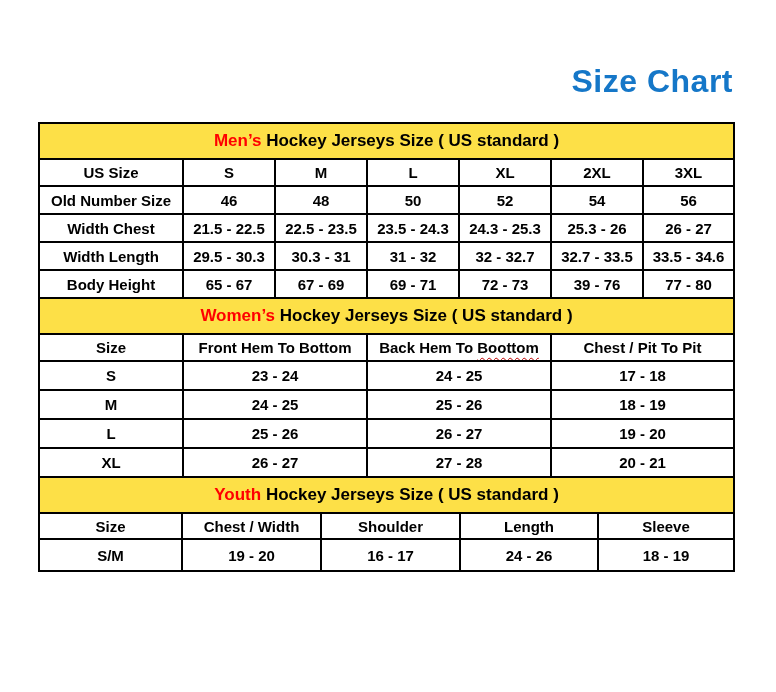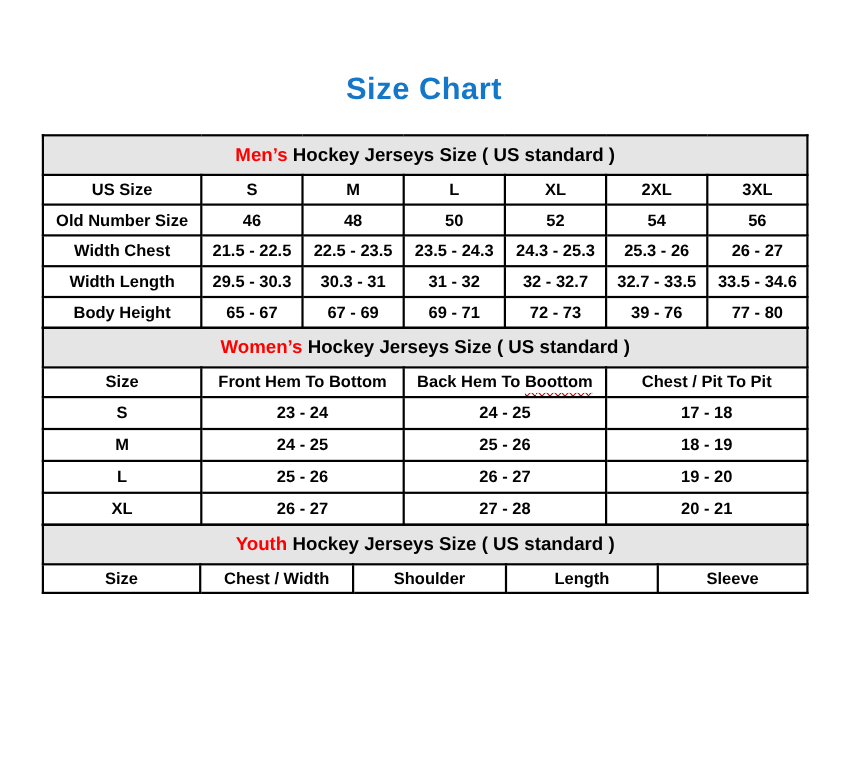--- a/index.html
+++ b/index.html
@@ -4,36 +4,36 @@
 <style>
   html, body { margin:0; padding:0; background:#ffffff; }
   .page {
     position:relative; width:776px; height:692px; background:#ffffff;
     overflow:hidden;
     font-family:"Liberation Sans","DejaVu Sans",sans-serif;
     -webkit-font-smoothing:antialiased;
   }
   .title {
     position:absolute; top:64px; left:38px; width:695px;
-    margin:0; text-align:center;
-    font-size:28px; line-height:34px; font-weight:bold;
+    margin:0; text-align:right;
+    font-size:32px; line-height:34px; font-weight:bold;
     color:#1577C8; letter-spacing:0.5px;
   }
   .tables { position:absolute; top:122px; left:38px; width:695px; }
   table.size-table {
     border-collapse:collapse; table-layout:fixed; width:695px;
     margin-top:-2px;
   }
   table.size-table:first-child { margin-top:0; }
   .size-table th, .size-table td {
     border:2px solid #000000; padding:0; text-align:center;
     vertical-align:middle; font-weight:bold; color:#000000;
     font-size:15px; overflow:hidden; white-space:nowrap;
   }
-  td.band { background:#e5e5e5; height:34px; font-size:17px; }
+  td.band { background:#fde047; height:34px; font-size:17px; }
   td.band .hl { color:#FF0000; }
   .head-row th { height:25px; }
   .mens  .data-row td { height:26px; }
   .womens .data-row td { height:27px; }
   .youth .head-row th { height:24px; }
   .youth .data-row td { height:30px; }
   .wavy {
     text-decoration-line:underline;
     text-decoration-style:wavy;
     text-decoration-color:#C00000;
@@ -163,16 +163,23 @@
           <tr>
             <td colspan="5" class="band"><span class="hl">Youth</span><span> Hockey Jerseys Size ( US standard )</span></td>
           </tr>
           <tr class="head-row">
             <th>Size</th>
             <th>Chest / Width</th>
             <th>Shoulder</th>
             <th>Length</th>
             <th>Sleeve</th>
           </tr>
+          <tr class="data-row">
+            <td>S/M</td>
+            <td>19 - 20</td>
+            <td>16 - 17</td>
+            <td>24 - 26</td>
+            <td>18 - 19</td>
+          </tr>
         </tbody>
       </table>
     </div>
 </div>
 
 </body></html>

